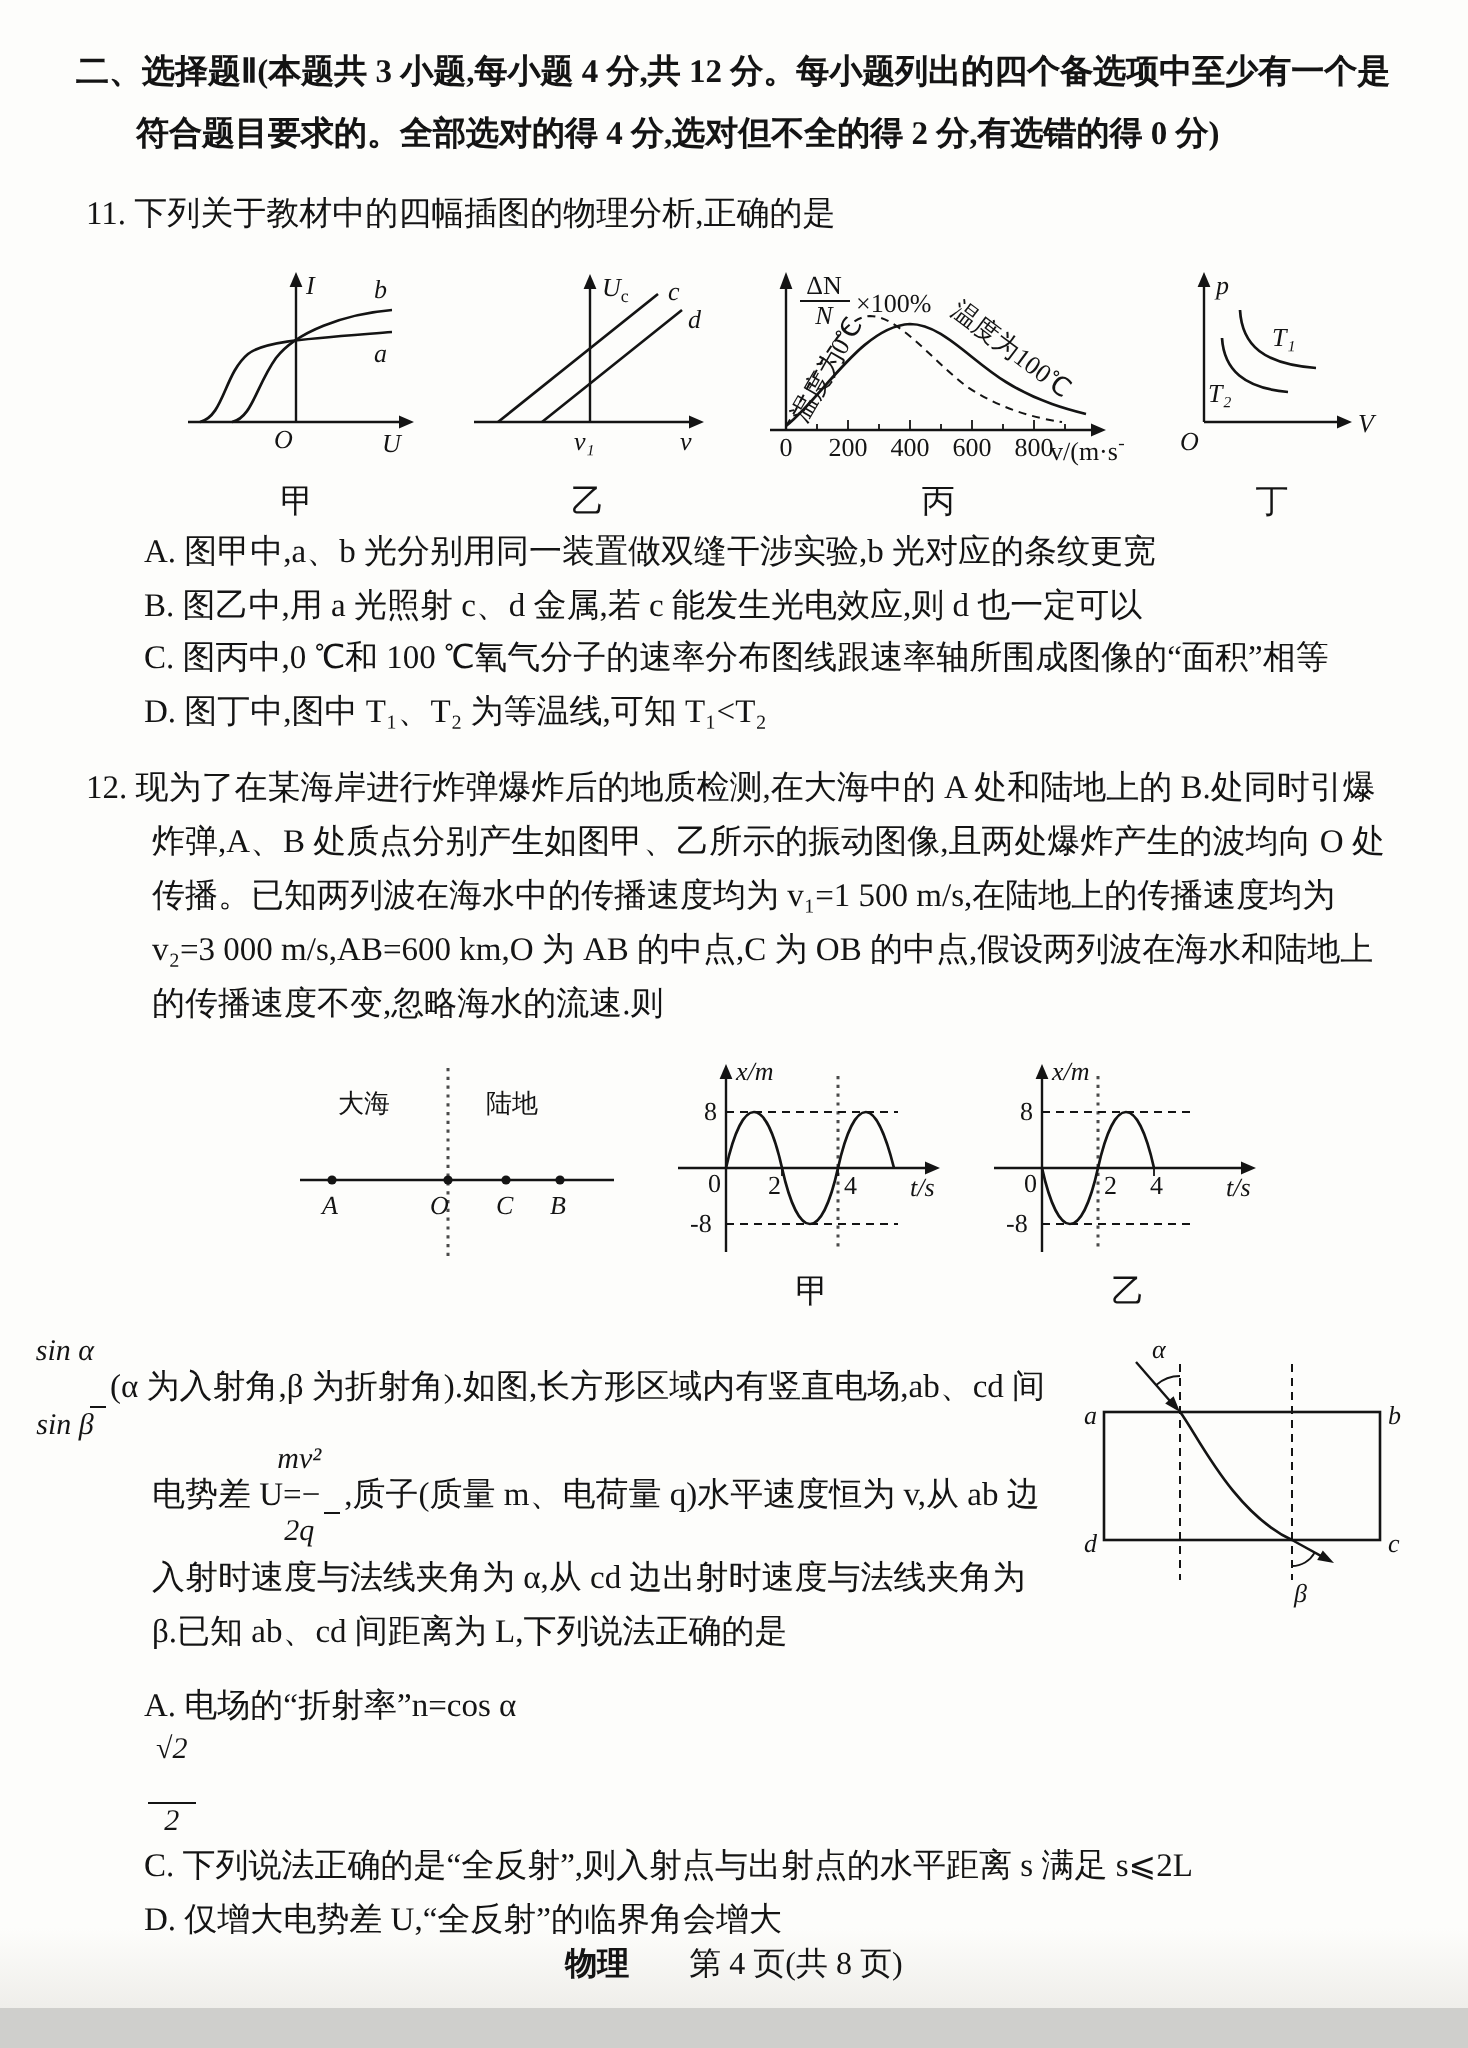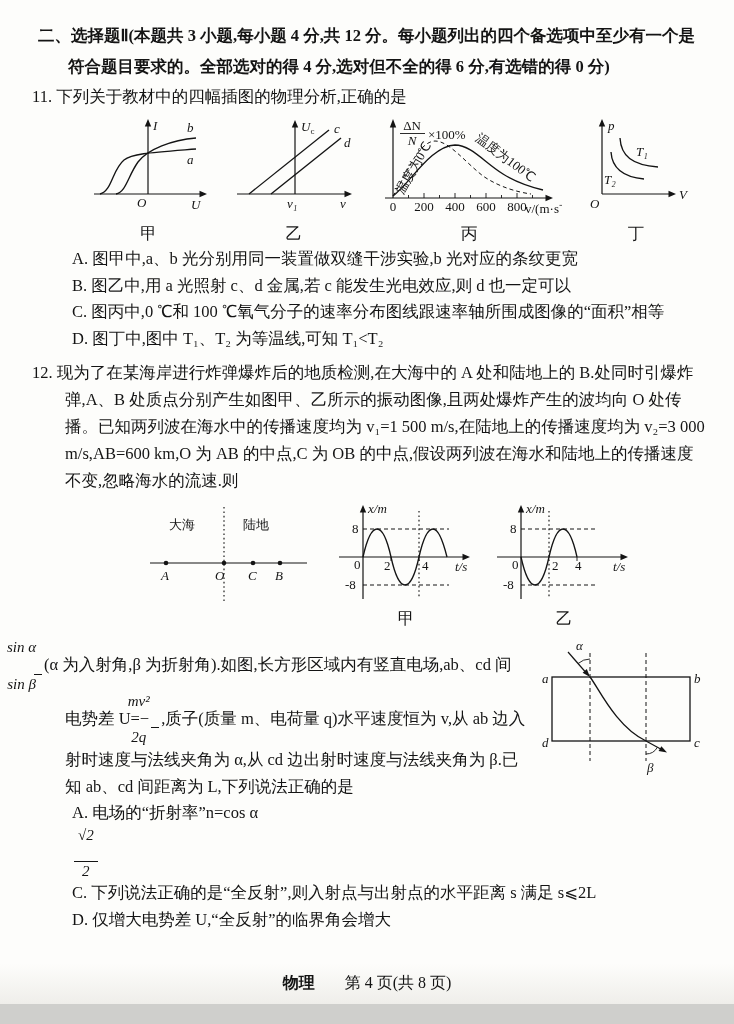--- a/index.html
+++ b/index.html
@@ -11,21 +11,21 @@
     padding:20px 28px 10px 32px;
     background:linear-gradient(#fdfdfb 0 96%, #efeeea 100%);
     font-family:"Liberation Serif", serif;
     font-size:16.5px;color:#141414;
     line-height:27px;
     overflow:hidden;
   }
   .hdr{font-weight:bold;line-height:31px;}
   .hl1{margin-left:6px;}
   .hl2{margin-left:36px;}
-  .stem{margin:0;}
+  .stem{margin:11px;}
   .hang{padding-left:33px;text-indent:-33px;}
   .opts{margin-left:40px;}
   .opt{line-height:26.5px;}
   .figrow{display:flex;}
   .q11row{margin:4px 16px 1px 54px;justify-content:space-between;align-items:flex-end;}
   .q12row{margin:5px 0 3px 112px;gap:16px;align-items:flex-start;}
   figure{margin:0;padding:0;}
   .figcap{text-align:center;margin-top:1px;line-height:22px;}
   .frac{display:inline-block;vertical-align:middle;text-align:center;line-height:1.12;font-size:15px;margin:0 2px;font-style:italic;}
   .frac .num{display:block;border-bottom:1.3px solid #141414;padding:0 4px 18px;}
@@ -46,21 +46,21 @@
   svg .dots{stroke-dasharray:1.6,2.8;stroke-width:1.5;stroke:#4a4a4a;}
   svg polygon{fill:#141414;stroke:none;}
 </style>
 </head>
 <body>
 
 <div class="page">
 
   <div class="hdr">
     <div class="hl1">二、选择题Ⅱ(本题共 3 小题,每小题 4 分,共 12 分。每小题列出的四个备选项中至少有一个是</div>
-    <div class="hl2">符合题目要求的。全部选对的得 4 分,选对但不全的得 6 分,有选错的得 0 分)</div>
+    <div class="hl2">符合题目要求的。全部选对的得 4 分,选对但不全的得 2 分,有选错的得 0 分)</div>
   </div>
 
   <section class="q11sec">
     <p class="stem">11. 下列关于教材中的四幅插图的物理分析,正确的是</p>
 
     <div class="figrow q11row">
 
       <figure>
         <svg width="125" height="108" viewBox="0 0 125 108">
           <line x1="8" y1="80" x2="115" y2="80"></line>

